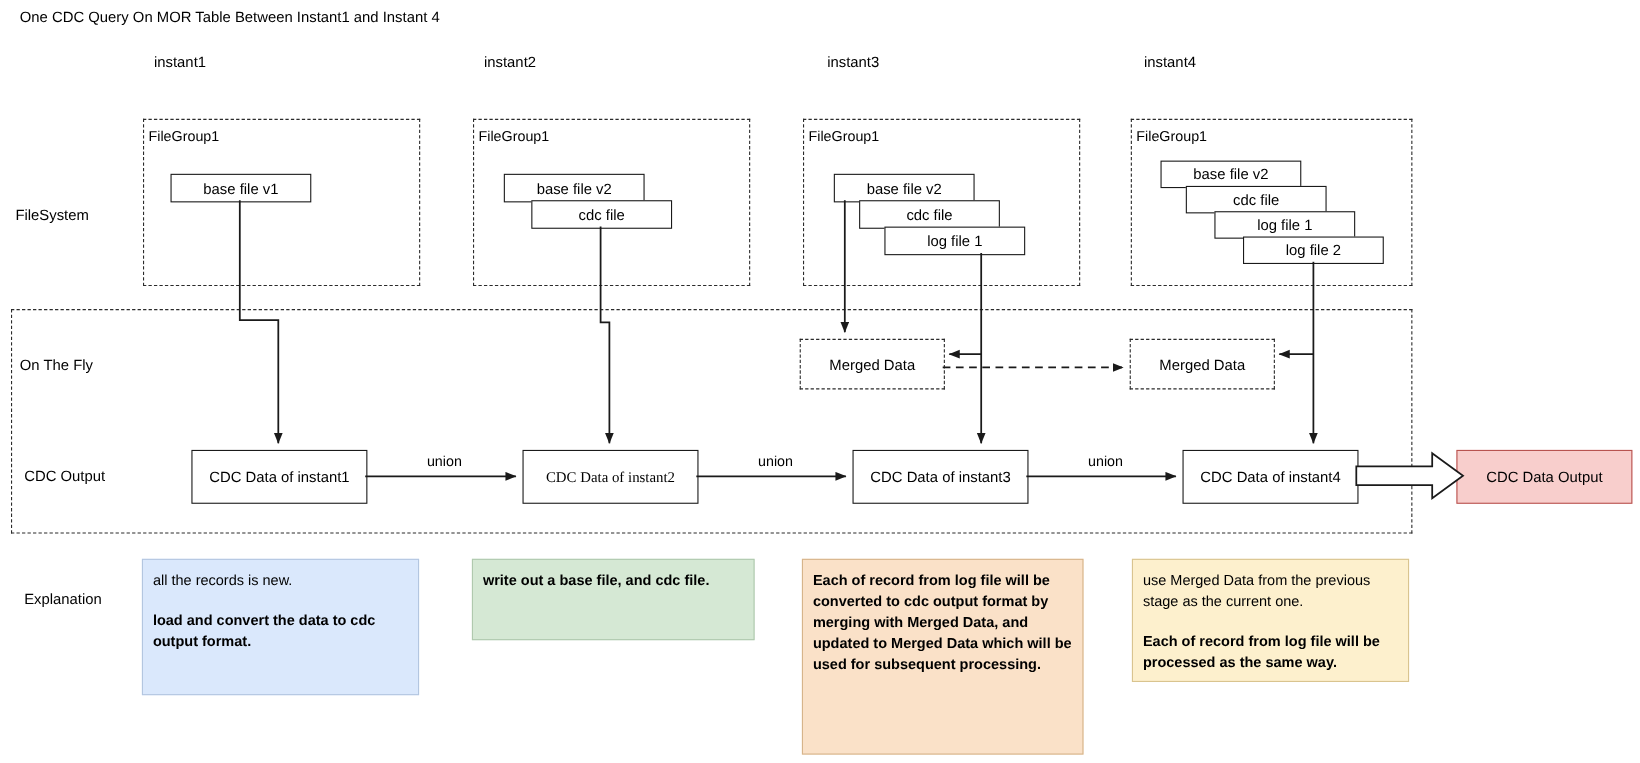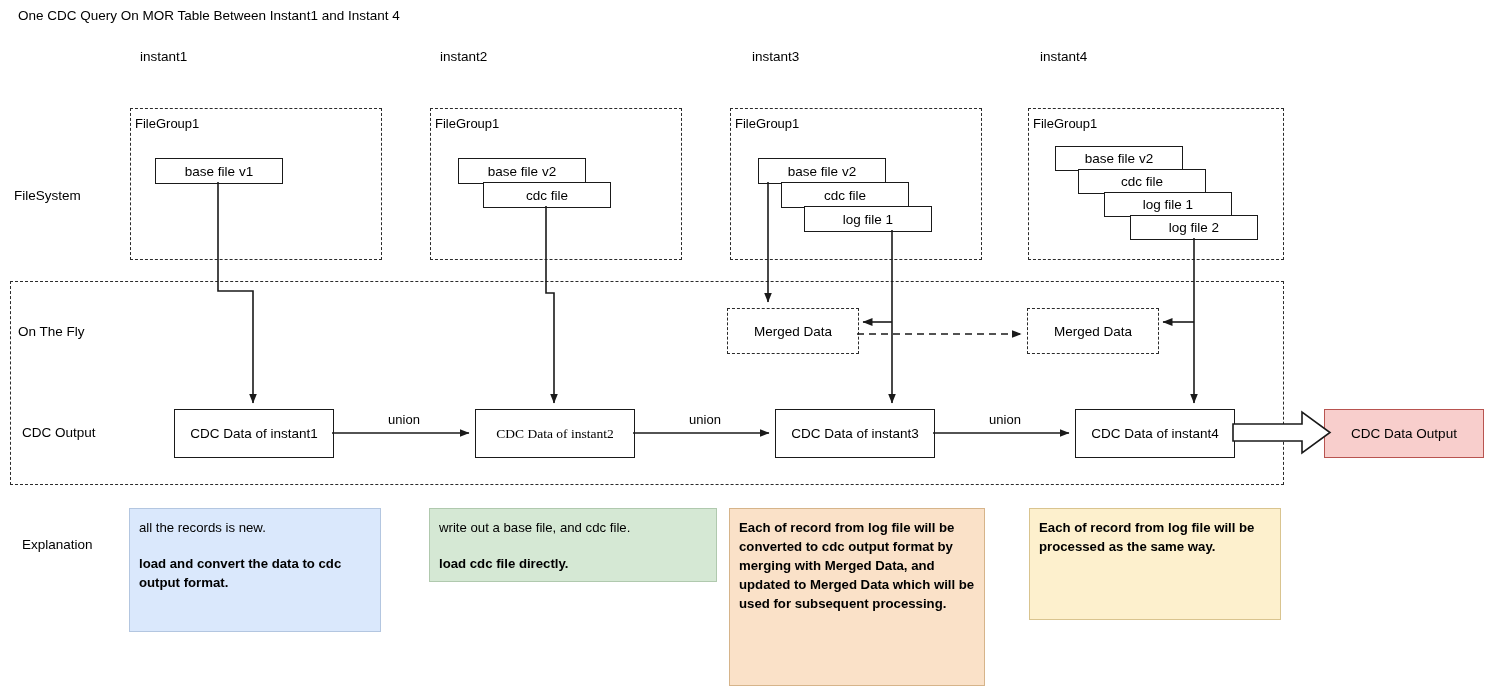--- a/index.html
+++ b/index.html
@@ -97,28 +97,28 @@
 <div class="abs union" style="left:352px;top:412px;width:104px;">union</div>
 <div class="abs union" style="left:653px;top:412px;width:104px;">union</div>
 <div class="abs union" style="left:953px;top:412px;width:104px;">union</div>
 
 <div class="abs out-box" style="left:1324px;top:409px;width:158px;height:47px;">CDC Data Output</div>
 
 <div class="abs exp exp-blue" style="left:129px;top:508px;width:252px;height:124px;">
   <p>all the records is new.</p>
   <p>load and convert the data to cdc output format.</p>
 </div>
-<div class="abs exp exp-green" style="left:429px;top:508px;width:288px;height:74px;">
+<div class="abs exp exp-green" style="left:429px;top:508px;width:257px;height:74px;">
   <p>write out a base file, and cdc file.</p>
-  <p>load cdc file directly.</p>
 </div>
 <div class="abs exp exp-orange" style="left:729px;top:508px;width:256px;height:178px;">
   <p>Each of record from log file will be converted to cdc output format by merging with Merged Data, and updated to Merged Data which will be used for subsequent processing.</p>
 </div>
 <div class="abs exp exp-yellow" style="left:1029px;top:508px;width:252px;height:112px;">
+  <p>use Merged Data from the previous stage as the current one.</p>
   <p>Each of record from log file will be processed as the same way.</p>
 </div>
 
 <svg id="wires" viewBox="0 0 1491 694">
   <defs>
     <marker id="ah" markerWidth="12" markerHeight="12" refX="9.5" refY="4" orient="auto" markerUnits="userSpaceOnUse">
       <path d="M0,0 L10,4 L0,8 z" fill="#1a1a1a"></path>
     </marker>
     <marker id="ah-open" markerWidth="12" markerHeight="12" refX="9.5" refY="4" orient="auto" markerUnits="userSpaceOnUse">
       <path d="M0,0 L10,4 L0,8 z" fill="#1a1a1a"></path>

